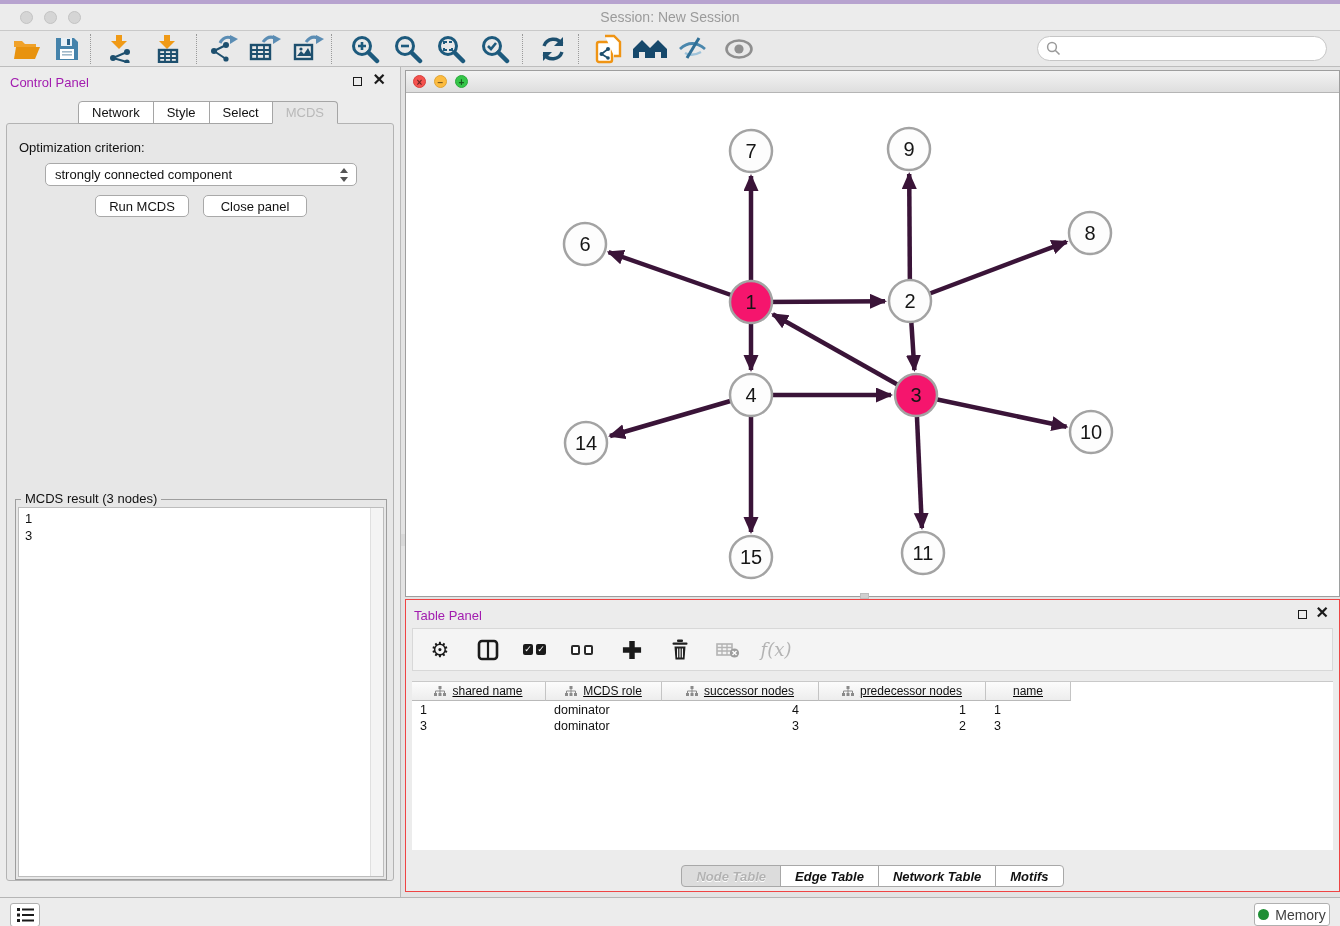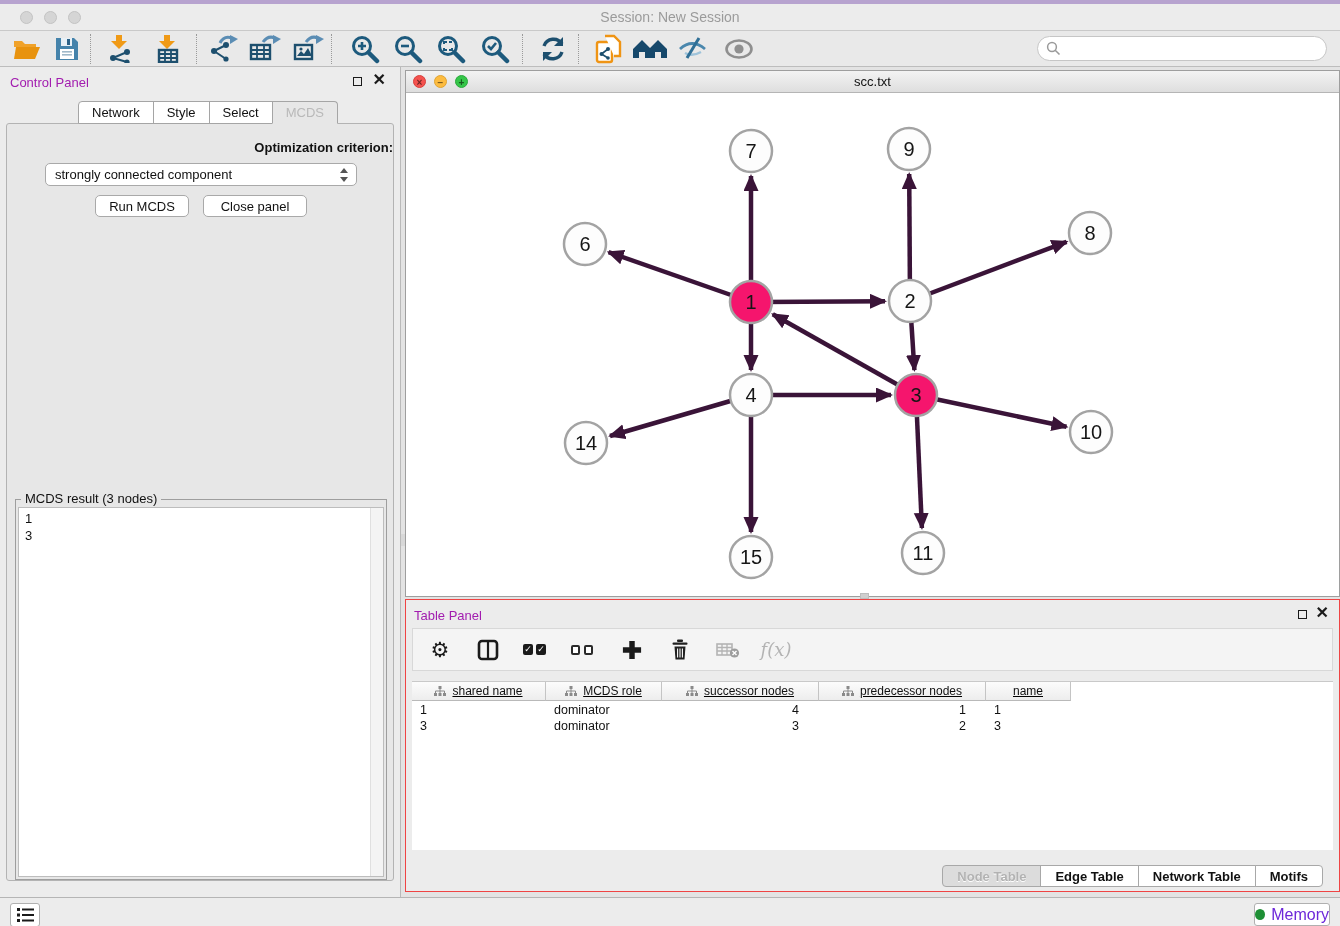--- a/index.html
+++ b/index.html
@@ -27,21 +27,21 @@
   .panel-title{position:absolute;left:10px;top:8px;font-size:13px;color:#a21caf;}
   .float-ico{position:absolute;top:10px;width:9px;height:9px;border:1.5px solid #1a1a1a;background:transparent;}
   .close-ico{position:absolute;top:4px;font-size:16px;font-weight:700;color:#1a1a1a;line-height:18px;}
   #cp-tabs{position:absolute;left:78px;top:34px;height:23px;display:flex;z-index:2;}
   .cp-tab{height:23px;padding:0 13px;background:#fff;border:1px solid #a5a5a5;margin-left:-1px;
           font-size:13px;color:#111;display:flex;align-items:center;justify-content:center;}
   .cp-tab:first-child{border-radius:4px 0 0 0;margin-left:0;}
   .cp-tab.active{background:#e7e7e7;color:#b9b9b9;border-bottom-color:#e7e7e7;border-radius:0 4px 0 0;}
   #cp-box{position:absolute;left:6px;top:56px;width:388px;height:758px;background:#e7e7e7;
           border:1px solid #b3b3b3;border-radius:3px;}
-  #opt-label{position:absolute;left:4px;right:0;top:16px;text-align:right;font-size:13px;color:#111;font-weight:bold;}
+  #opt-label{position:absolute;left:12px;right:0;top:16px;text-align:left;font-size:13px;color:#111;}
   #criterion{position:absolute;left:38px;top:39px;width:312px;height:23px;background:#fff;
              border:1px solid #a9a9a9;border-radius:5px;font-size:13px;color:#111;
              display:flex;align-items:center;padding-left:9px;}
   .updown{position:absolute;right:7px;top:3px;width:9px;height:16px;}
   .updown i{position:absolute;left:0;width:0;height:0;border-left:4.5px solid transparent;border-right:4.5px solid transparent;}
   .updown .up{top:1px;border-bottom:5px solid #555;}
   .updown .dn{bottom:1px;border-top:5px solid #555;}
   .cp-btn{position:absolute;top:71px;height:22px;background:#fff;border:1px solid #a9a9a9;border-radius:5px;
           font-size:13px;color:#111;display:flex;align-items:center;justify-content:center;}
   #run-btn{left:88px;width:94px;}
@@ -76,32 +76,32 @@
   #tbl{position:absolute;left:6px;right:6px;top:81px;height:169px;background:#fff;border-top:1px solid #c9c9c9;}
   #thead{position:absolute;left:0;top:0;height:19px;display:flex;background:linear-gradient(#fcfcfc,#ececec);text-decoration:underline;}
   .th{border-right:1px solid #c4c4c4;border-bottom:1px solid #b9b9b9;display:flex;align-items:center;
       justify-content:center;gap:6px;font-size:12px;color:#111;}
   #table-rows{position:absolute;left:0;top:20px;right:0;bottom:0;}
   .trow{display:flex;height:16px;align-items:center;}
   .td{font-size:12.5px;color:#111;overflow:hidden;white-space:nowrap;}
   .td.left{text-align:left;padding-left:8px;}
   .td.right{text-align:right;padding-right:20px;}
   
-  #tp-tabs{position:absolute;left:0;right:16px;bottom:4px;display:flex;justify-content:flex-end;}
+  #tp-tabs{position:absolute;left:0;right:0;bottom:4px;display:flex;justify-content:center;font-style:italic;}
   .tp-tab{height:22px;padding:0 14px;background:#fff;border:1px solid #a8a8a8;margin-left:-1px;
           font-size:13px;font-weight:700;color:#111;display:flex;align-items:center;}
   .tp-tab:first-child{border-radius:4px 0 0 4px;margin-left:0;}
   .tp-tab:last-child{border-radius:0 4px 4px 0;}
   .tp-tab.active{background:#dcdcdc;color:#b2b2b2;text-shadow:0 1px 0 #fff;font-weight:700;}
   
   #statusbar{position:absolute;left:0;top:893px;width:1340px;height:33px;background:#ececec;border-top:1px solid #b5b5b5;}
   #list-btn{position:absolute;left:10px;top:5px;width:30px;height:24px;background:#fff;border:1px solid #b0b0b0;
             border-radius:3px;display:flex;align-items:center;justify-content:center;}
   #memory-btn{position:absolute;right:10px;top:5px;width:76px;height:23px;background:#fff;border:1px solid #b0b0b0;
-              border-radius:3px;display:flex;align-items:center;justify-content:center;gap:6px;font-size:16px;color:#6d28d9;}
+              border-radius:3px;display:flex;align-items:center;justify-content:center;gap:6px;font-size:14px;color:#404040;}
   #memory-dot{width:11px;height:11px;border-radius:50%;background:#1e8f35;}
   .hier-ico{flex:0 0 auto;}
 </style>
 </head>
 <body>
 
 <div id="app">
 
   <div id="titlebar">
     <span class="tl t1"></span>
@@ -286,21 +286,20 @@
         <div id="result-scroll"></div>
       </div>
     </div>
   </div>
 
   <div id="net-window">
     <div id="net-titlebar">
       <span class="mini-tl" style="left:7px;background:#f4524e;border:1px solid #d8403c">×</span>
       <span class="mini-tl" style="left:28px;background:#fdbc40;border:1px solid #e0a432">−</span>
       <span class="mini-tl" style="left:49px;background:#35c649;border:1px solid #2aa93c">+</span>
-      <div id="net-title">scc.txt</div>
     </div>
     <div id="net-canvas">
       <svg id="graph-svg" width="933" height="503">
           <defs>
             <marker id="arr" markerUnits="userSpaceOnUse" markerWidth="20" markerHeight="16" refX="15" refY="7.5" orient="auto">
               <polygon points="0,0 17,7.5 0,15" fill="#3a1438"></polygon>
             </marker>
           </defs>
           <line x1="345" y1="209" x2="345.0" y2="83.0" stroke="#3a1438" stroke-width="4.5" marker-end="url(#arr)"></line>
           <line x1="345" y1="209" x2="202.6" y2="159.2" stroke="#3a1438" stroke-width="4.5" marker-end="url(#arr)"></line>

